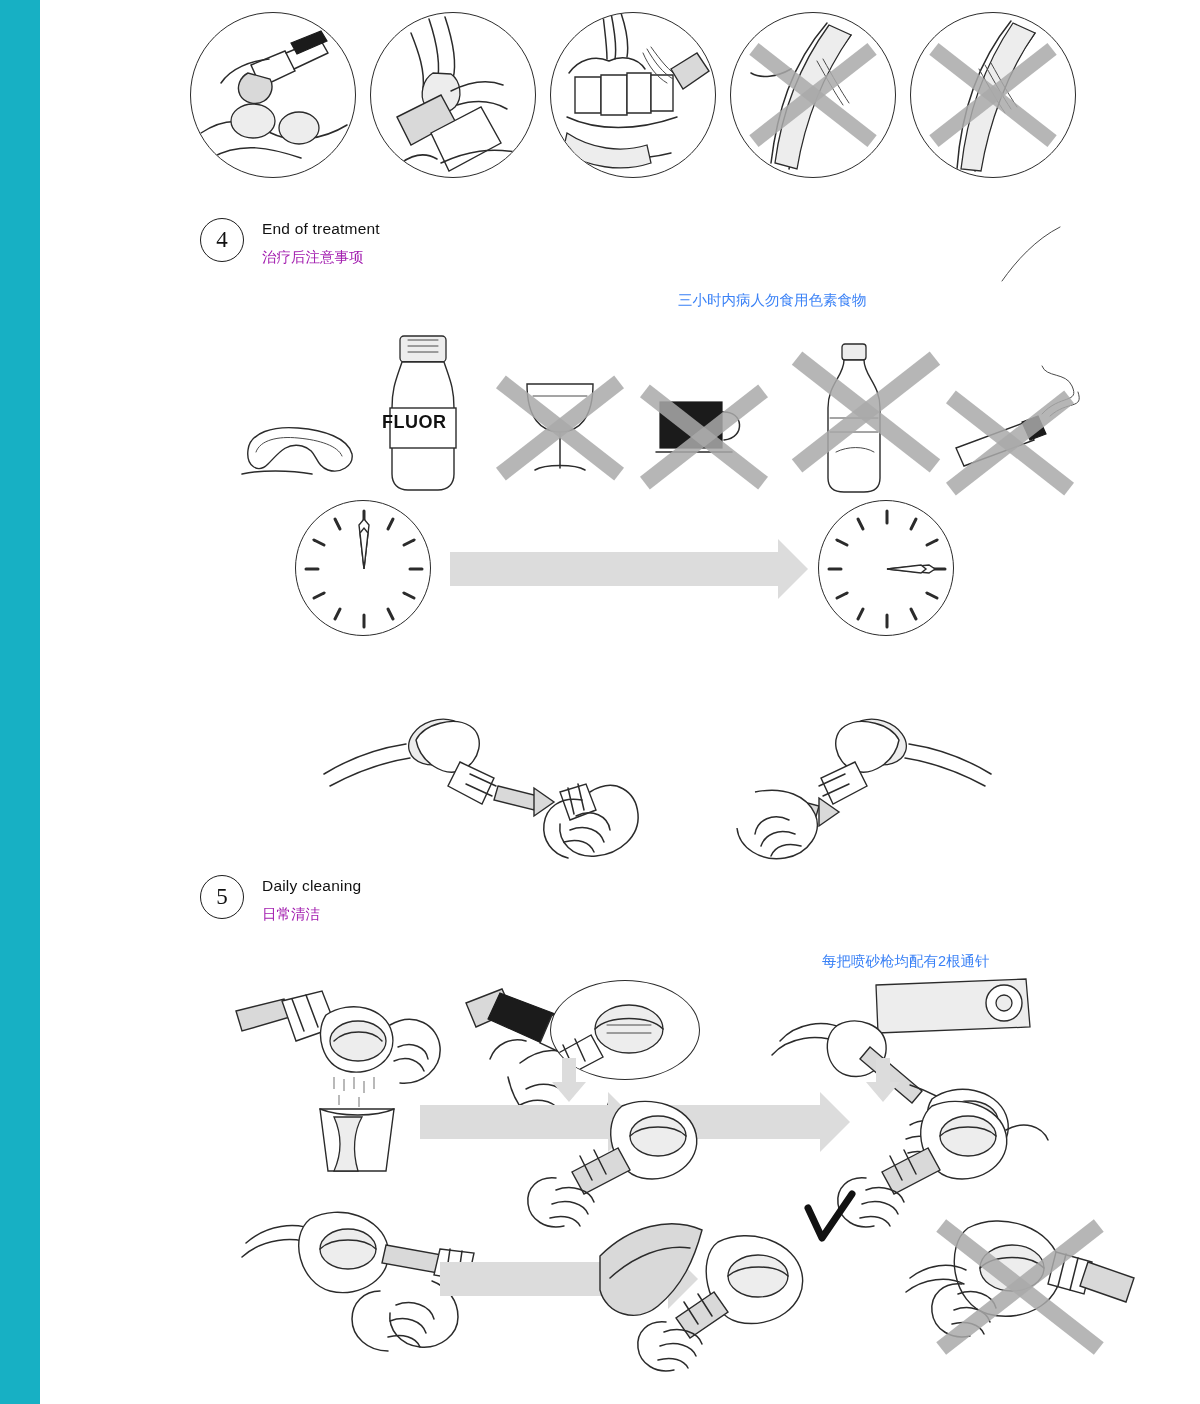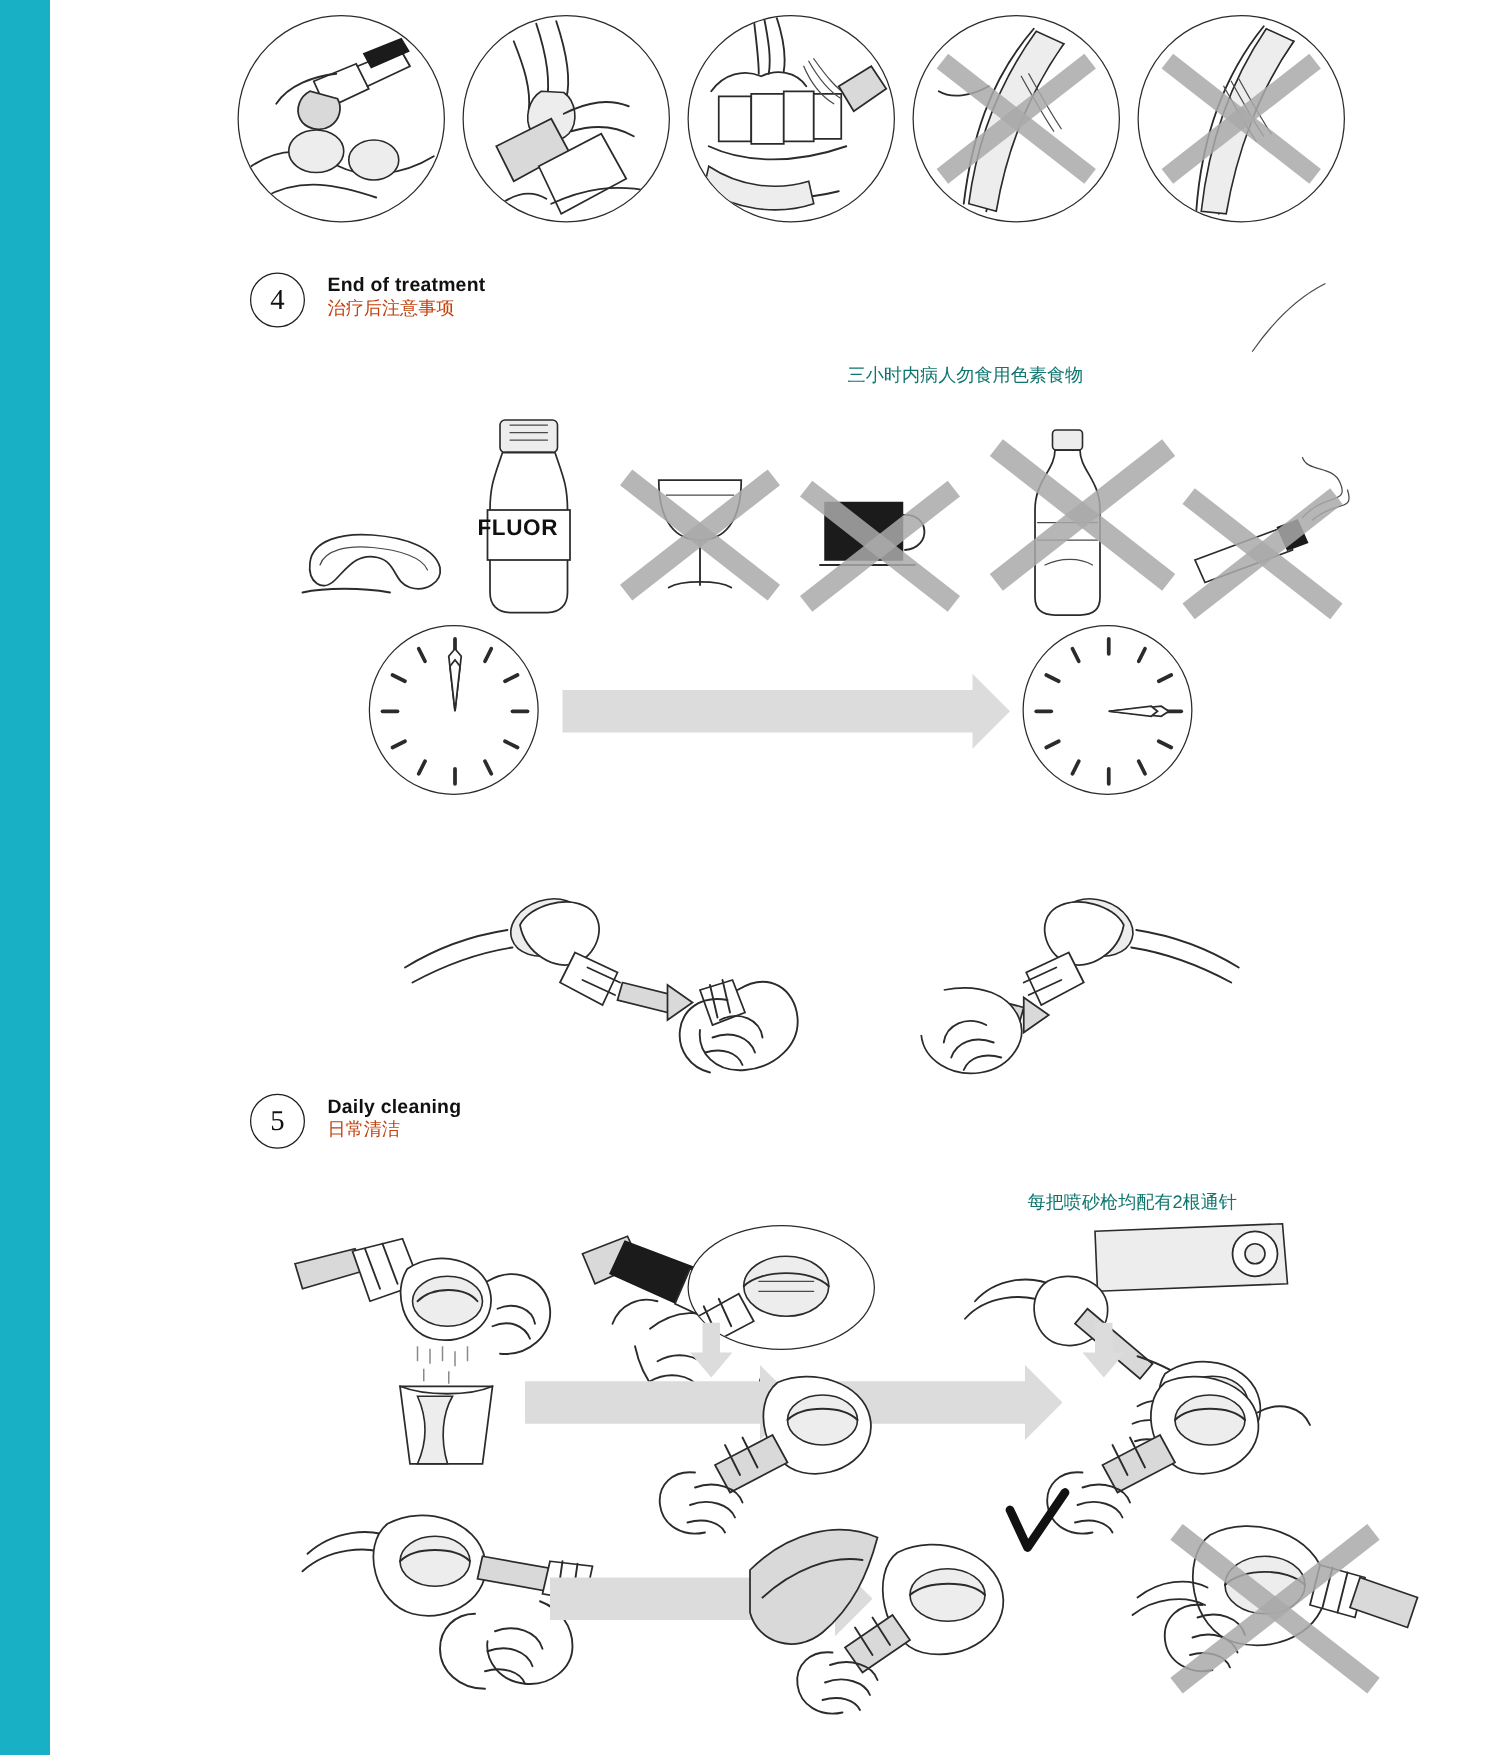--- a/index.html
+++ b/index.html
@@ -83,35 +83,35 @@
     align-items: center;
     justify-content: center;
     font-size: 23px;
     font-family: "Liberation Serif", serif;
     color: #111;
     flex: none;
   }
   .step-text { margin-left: 18px; padding-top: 2px; }
   .step-title {
     font-size: 15.5px;
-    font-weight: bold;
+    font-weight: normal;
     color: #111;
     letter-spacing: .2px;
     line-height: 1.2;
   }
   .step-title-cn {
     font-size: 14.5px;
-    color: #c2410c;
-    margin-top: 0;
+    color: #a21caf;
+    margin-top: 10px;
     line-height: 1.2;
   }
   .note-cn {
     position: absolute;
     font-size: 14.5px;
-    color: #0f766e;
+    color: #3b82f6;
   }
 
   
   .arrow-big {
     position: absolute;
     height: 34px;
     background: #dcdcdc;
   }
   .arrow-big::after {
     content: "";

